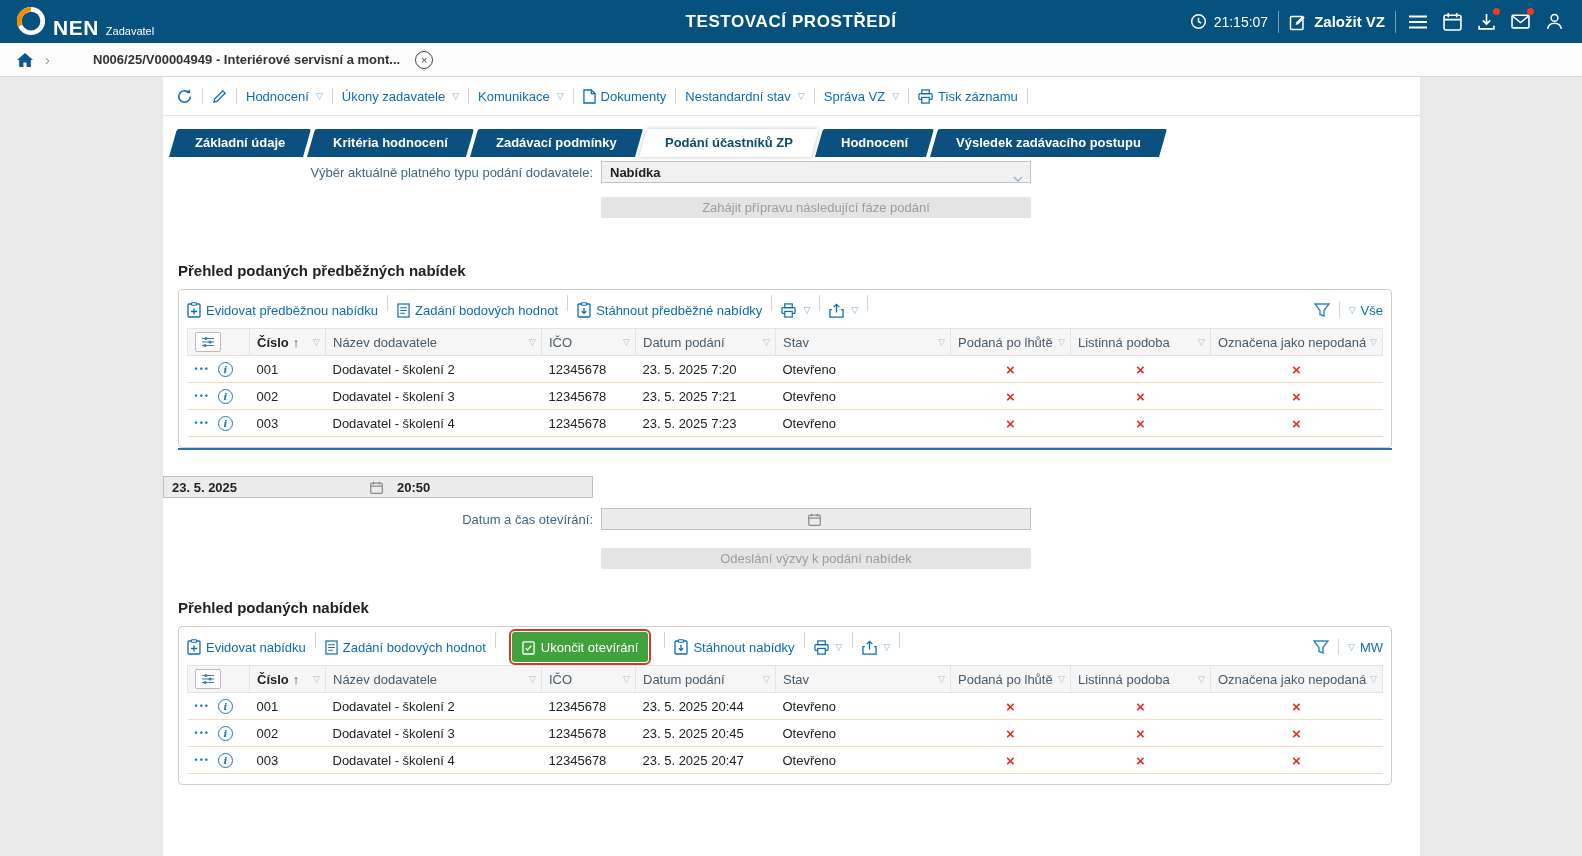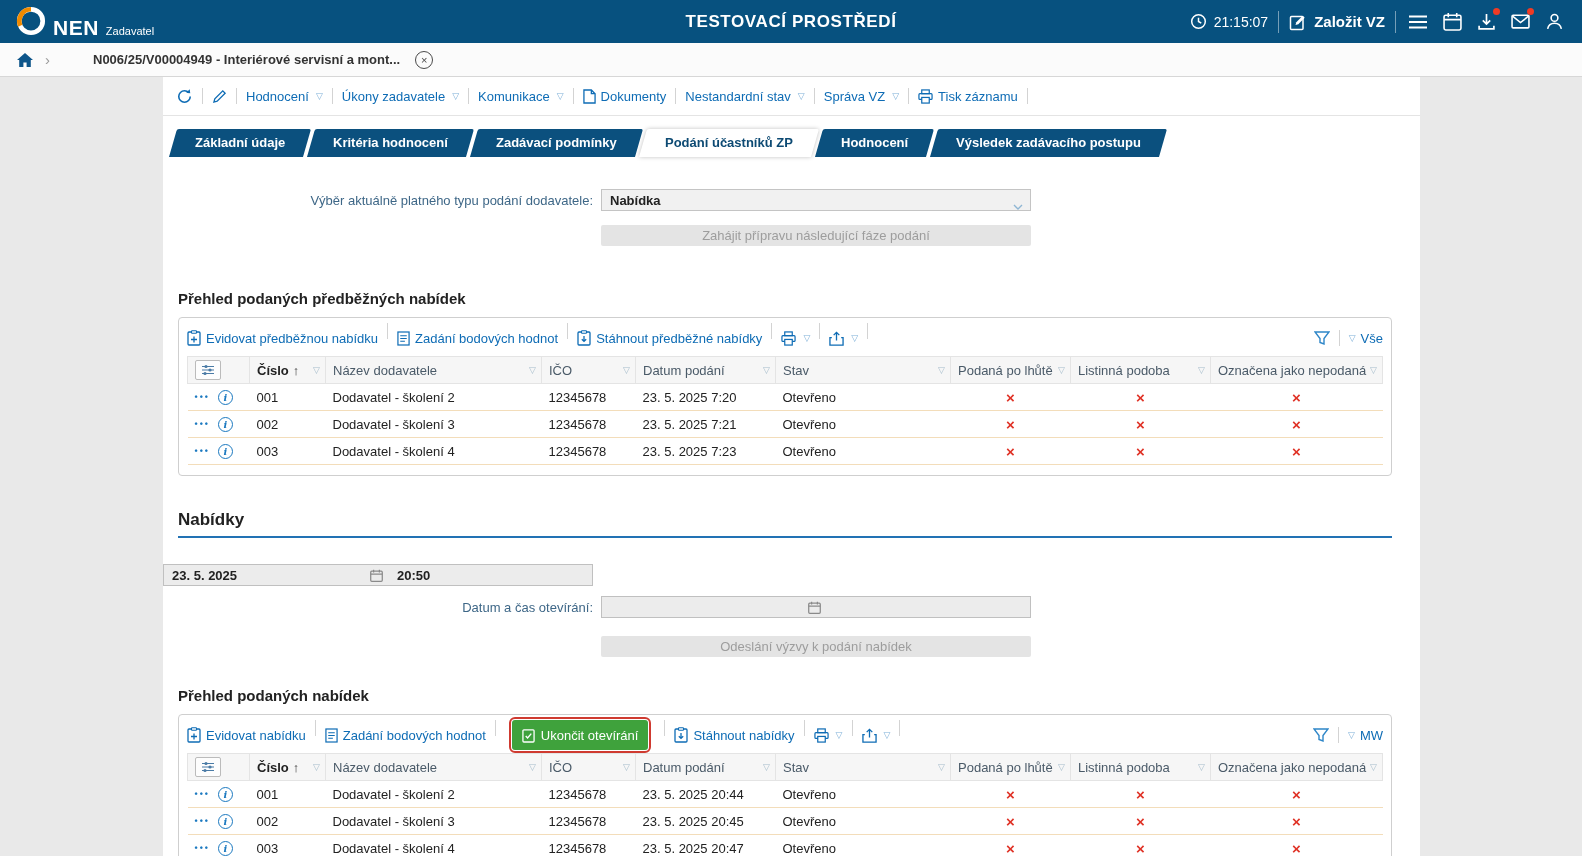--- a/index.html
+++ b/index.html
@@ -57,21 +57,21 @@
   .tabs { display:flex; margin:13px 0 0 10px; height:28px; }
   .tab {
     position:relative; background:#0b507e; color:#fff;
     margin-right:4px; padding:0 22px; line-height:28px;
     font-weight:bold; font-size:13px; transform:skewX(-16deg);
     border-radius:2px 2px 0 0; cursor:pointer; white-space:nowrap;
   }
   .tab > span { display:inline-block; transform:skewX(16deg); }
   .tab.active { background:#fff; color:#0d4a73; box-shadow:0 0 4px rgba(0,0,0,.25); z-index:2; }
   
-  .panel { padding-top:32px; }
+  .panel { padding-top:4px; }
   .form-row { display:flex; align-items:center; margin-bottom:10px; }
   .form-label { width:438px; text-align:right; padding-right:8px; color:#3e6787; }
   .selectbox {
     width:430px; height:22px; background:#f1f1f1; border:1px solid #c4c4c4;
     display:flex; align-items:center; padding:0 8px; position:relative; cursor:pointer;
   }
   .selectbox .val { font-weight:bold; }
   .selectbox .sel-chev { position:absolute; right:7px; top:8px; }
   .disabled-btn {
     width:430px; height:21px; background:#e4e4e4; color:#9d9d9d;
@@ -438,21 +438,20 @@
           <td>23. 5. 2025 7:23</td>
           <td>Otevřeno</td>
           <td class="cross">×</td>
           <td class="cross">×</td>
           <td class="cross">×</td>
         </tr>
       </tbody>
     </table>
   </div>
 
-  <div class="h-big">Nabídky</div>
   <div class="section-rule"></div>
 
   <div class="form-row">
     <div class="dtinput">
       <span class="dt-date">23. 5. 2025</span>
       <span class="dt-icon">
         <svg width="13" height="13" viewBox="0 0 18 18">
             <rect x="1" y="3" width="16" height="14" rx="1.5" fill="none" stroke="#8a8a8a" stroke-width="1.7"></rect>
             <path d="M1 7.2h16M5 1v4M13 1v4" stroke="#8a8a8a" stroke-width="1.7"></path>
           </svg>

